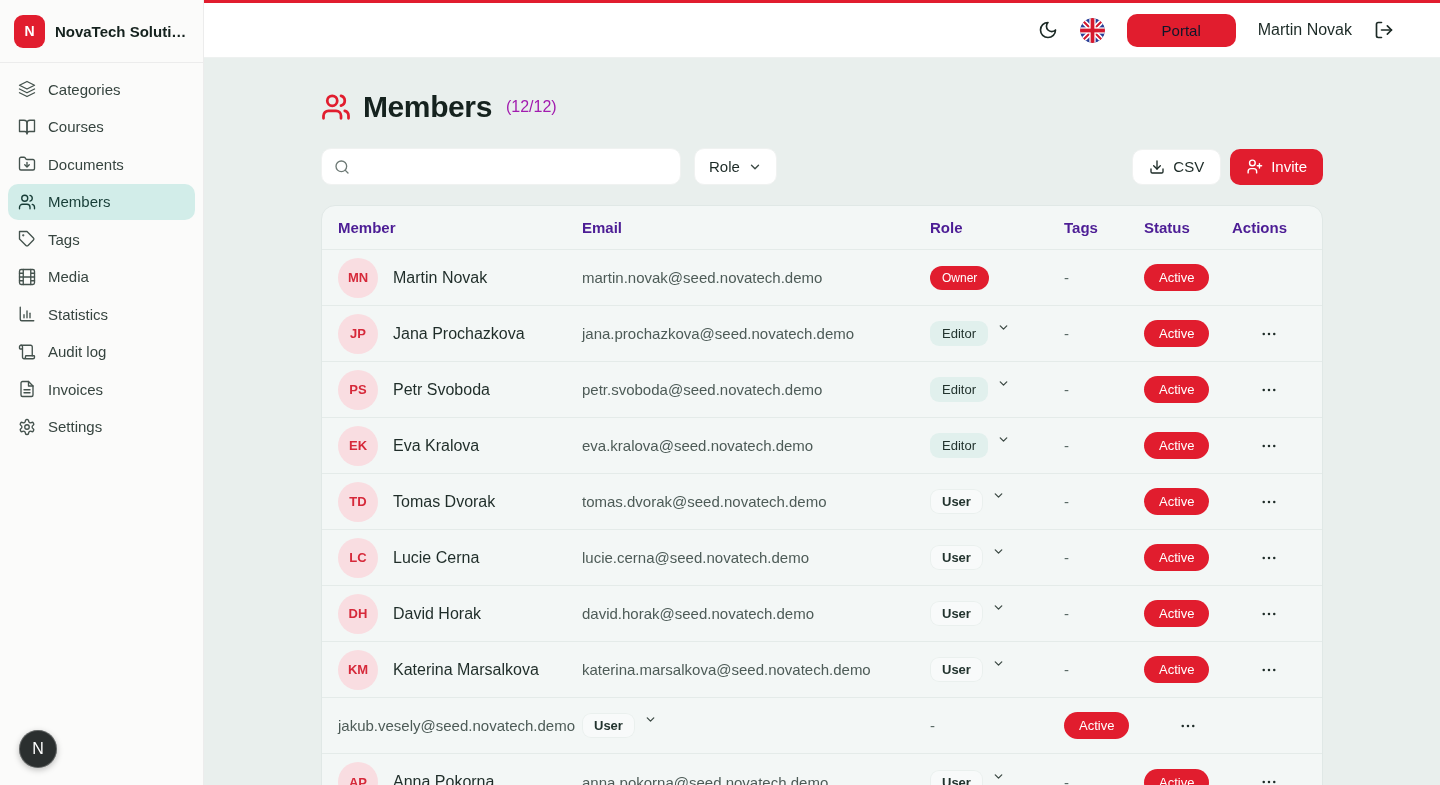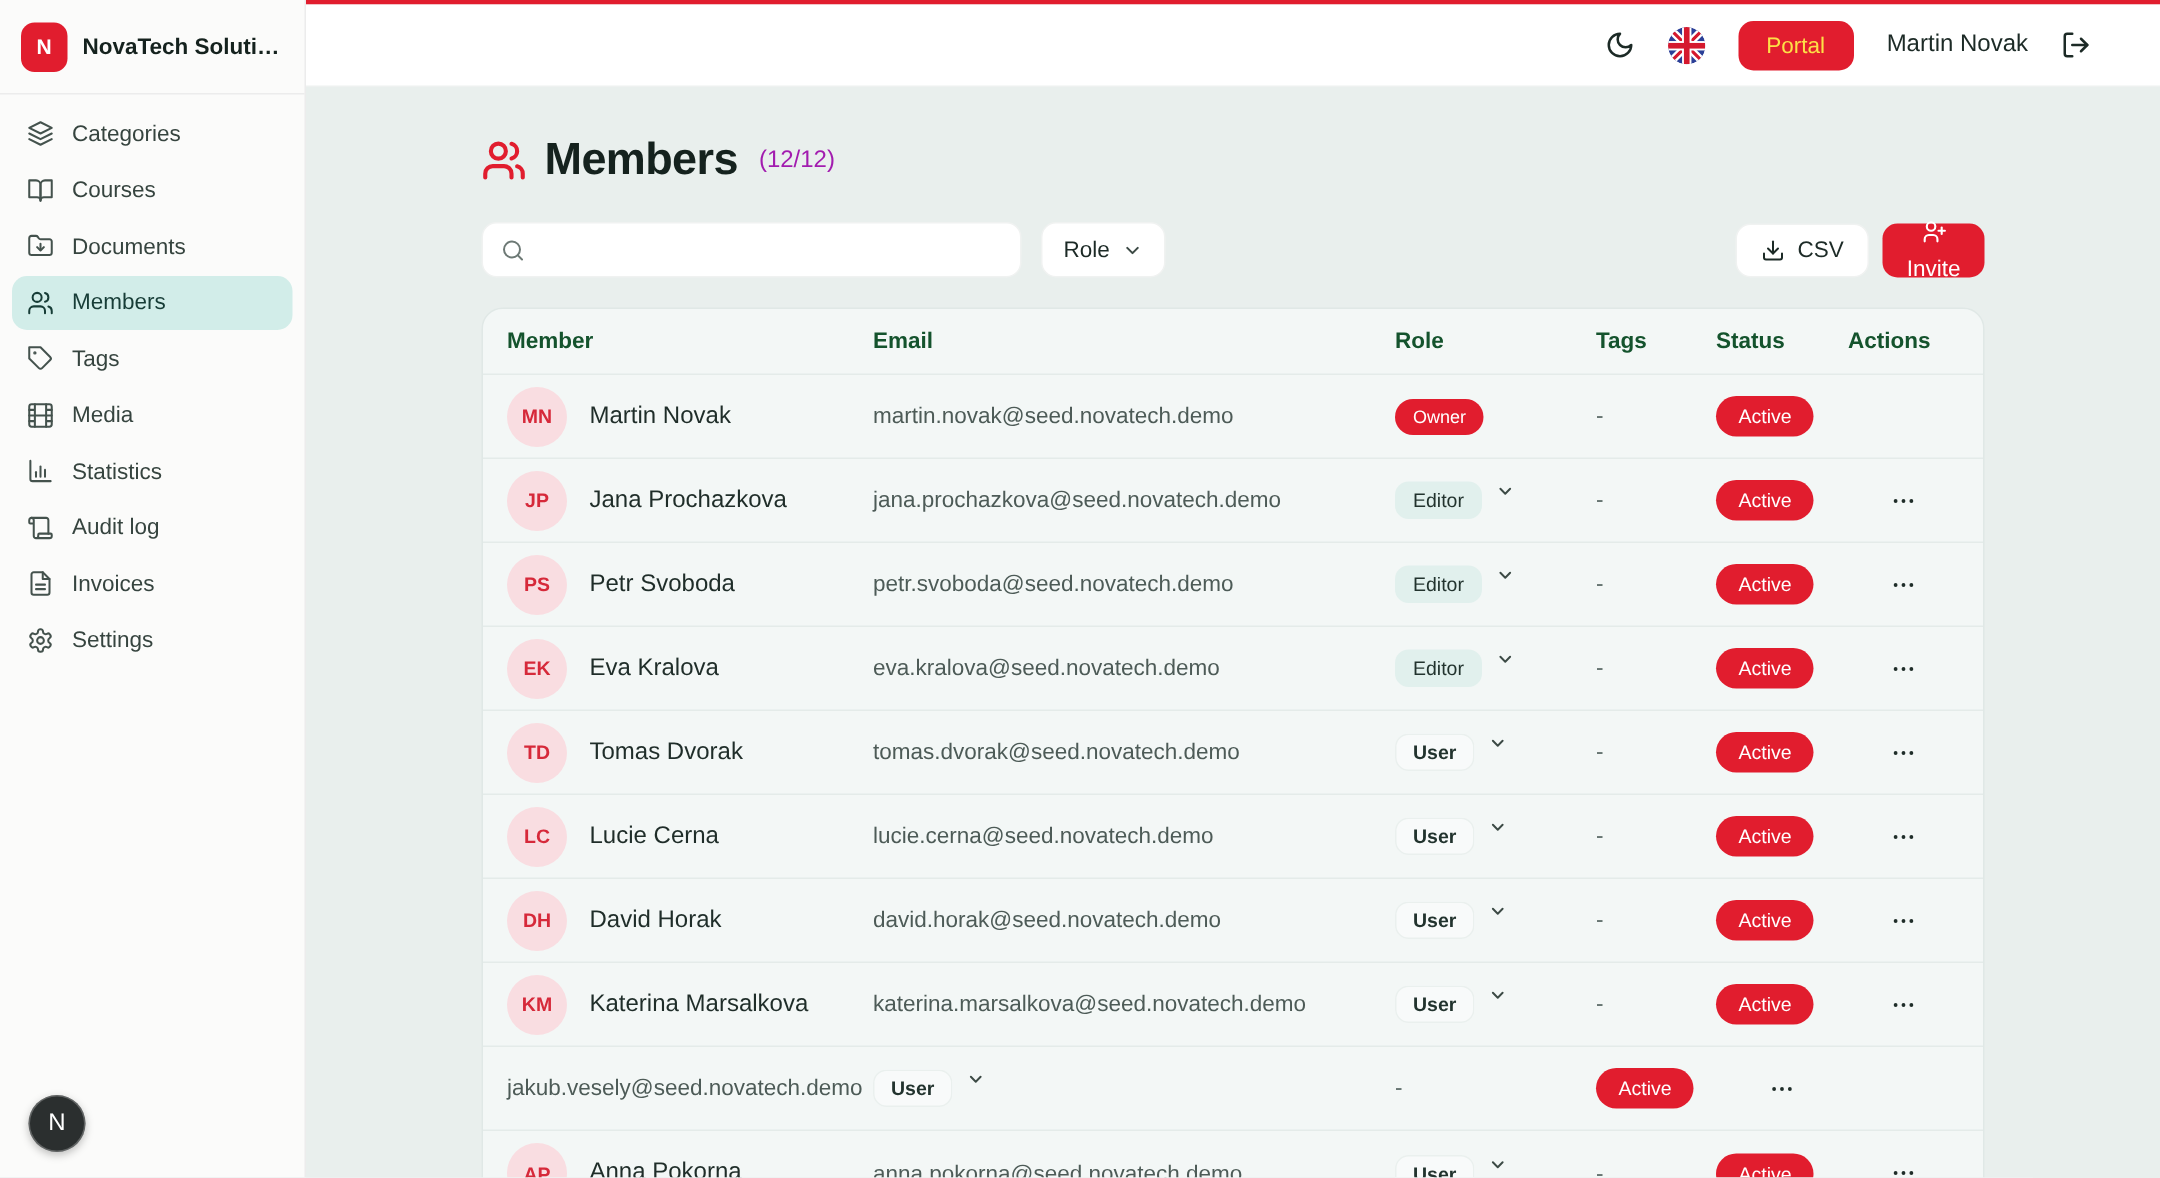--- a/index.html
+++ b/index.html
@@ -19,49 +19,49 @@
   .nav-item.active .icon { color:#173d37; }
   .float-n { position:absolute; left:19px; top:730px; width:38px; height:38px; border-radius:50%; background:#2b2f2f; color:#fff; font-size:16px; font-weight:500; display:flex; align-items:center; justify-content:center; box-shadow:0 0 0 1px rgba(255,255,255,.25) inset, 0 2px 6px rgba(0,0,0,.25); cursor:pointer; }
 
   
   .right { flex:1; display:flex; flex-direction:column; border-top:3px solid #e11d2e; }
   .topbar { height:55px; background:#ffffff; display:flex; align-items:center; justify-content:flex-end; gap:22px; padding-right:46px; border-bottom:1px solid #eef1f0; }
   .icon-btn { background:none; border:none; color:#1c2a26; display:flex; align-items:center; cursor:pointer; padding:0; }
   .icon-btn svg { width:20px; height:20px; }
   .flag { width:25px; height:25px; border-radius:50%; overflow:hidden; cursor:pointer; display:block; }
   .btn { border:none; cursor:pointer; font-family:inherit; display:inline-flex; align-items:center; justify-content:center; gap:8px; }
-  .btn-portal { background:#e11d2e; color:#fde047; font-size:15px; font-weight:500; padding:8px 19px; border-radius:10px; }
+  .btn-portal { background:#e11d2e; color:#0f172a; font-size:15px; font-weight:500; padding:8px 35px; border-radius:10px; }
   .topbar-user { font-size:16px; color:#1c2a26; }
 
   
   .content { flex:1; background:#e9efed; padding:32px 117px 0 117px; overflow:hidden; }
   .page-head { display:flex; align-items:center; gap:12px; }
   .page-head .head-icon { color:#e11d2e; display:flex; }
   .page-head .head-icon svg { width:30px; height:30px; }
   .page-title { font-size:30px; font-weight:800; color:#15221e; letter-spacing:-.4px; }
   .page-count { font-size:16px; color:#a21caf; margin-left:2px; }
 
   .controls { display:flex; align-items:center; margin-top:24px; }
   .search-box { display:flex; align-items:center; gap:9px; width:360px; height:37px; background:#fff; border:1px solid #f0f2f1; border-radius:10px; padding:0 12px; }
   .search-box svg { width:16px; height:16px; color:#6d7975; flex:none; }
   .search-box input { border:none; outline:none; flex:1; font-size:15px; font-family:inherit; color:#1c2a26; background:transparent; }
   .search-box input::placeholder { color:#8b9692; }
   .role-filter { margin-left:13px; height:37px; background:#fff; border:1px solid #f0f2f1; border-radius:10px; padding:0 14px; font-size:15px; color:#1c2a26; }
   .role-filter svg { width:14px; height:14px; color:#3c4a45; }
   .spacer { flex:1; }
   .btn-csv { height:36px; background:#fff; border:1px solid #f0f2f1; border-radius:10px; padding:0 16px; font-size:15px; color:#1c2a26; }
   .btn-csv svg { width:16px; height:16px; }
-  .btn-invite { height:36px; margin-left:9px; background:#e11d2e; color:#fff; border-radius:10px; padding:0 16px; font-size:15px;flex-direction:column; }
+  .btn-invite { height:36px; margin-left:9px; background:#e11d2e; color:#fff; border-radius:10px; padding:0 16px; font-size:15px; }
   .btn-invite svg { width:17px; height:17px; }
 
   
   .table { margin-top:20px; background:#f3f7f6; border:1px solid #e0e8e6; border-radius:14px; overflow:hidden; }
   .thead, .trow { display:grid; grid-template-columns:244px 348px 134px 80px 88px 1fr; align-items:center; padding:0 16px; }
   .thead { height:44px; border-bottom:1px solid #e4ebe9; }
-  .th { font-size:15px; font-weight:700; color:#14532d; }
+  .th { font-size:15px; font-weight:700; color:#4c1d95; }
   .trow { height:56px; border-bottom:1px solid #e4ebe9; }
   .trow:last-child { border-bottom:none; }
   .member-cell { display:flex; align-items:center; gap:15px; }
   .avatar { width:40px; height:40px; border-radius:50%; background:#f9dde1; color:#d6293a; font-size:13px; font-weight:700; display:flex; align-items:center; justify-content:center; flex:none; }
   .m-name { font-size:16px; color:#1f2d29; }
   .m-email { font-size:15px; color:#4d5b57; }
   .badge-owner { display:inline-block; background:#e11d2e; color:#fff; font-size:12px; font-weight:500; padding:5px 12px; border-radius:999px; }
   .role-select { display:inline-flex; align-items:flex-start; gap:9px; cursor:pointer; }
   .role-pill { font-size:13px; color:#22332e; padding:5px 12px; border-radius:9px; }
   .role-pill.editor { background:#e1f0ed; }

